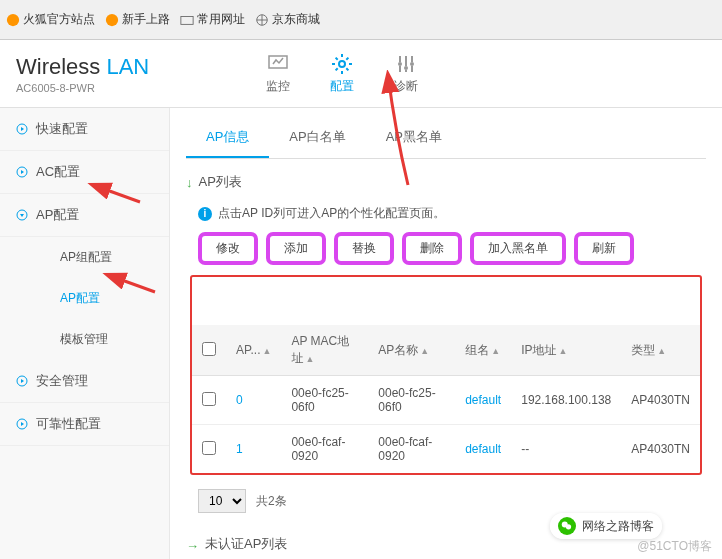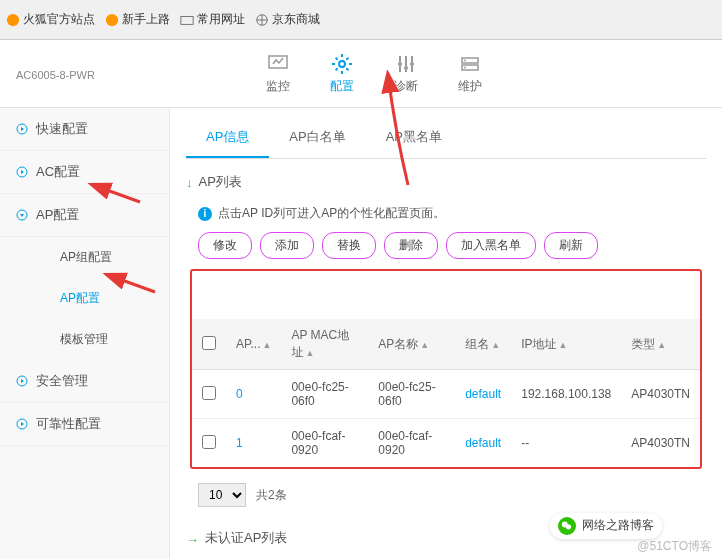--- a/index.html
+++ b/index.html
@@ -32,38 +32,38 @@
     .tab { padding: 10px 20px; font-size: 13px; color: #666; cursor: pointer; border-bottom: 2px solid transparent; }
     .tab.active { color: #00a0e9; border-bottom-color: #00a0e9; }
     
     .section-title { display: flex; align-items: center; gap: 6px; font-size: 13px; color: #555; margin: 12px 0 10px 0; }
     .green-arrow { color: #4caf50; }
     
     .hint { display: flex; align-items: center; gap: 6px; font-size: 12px; color: #555; margin: 14px 0 10px 12px; }
     .hint-icon { width: 14px; height: 14px; background: #00a0e9; border-radius: 50%; color: #fff; display: inline-flex; align-items: center; justify-content: center; font-size: 10px; font-weight: bold; }
     
     .toolbar { display: flex; gap: 8px; margin-left: 12px; margin-bottom: 10px; }
-    .btn { padding: 4px 14px; font-size: 12px; border: 1px solid #d946ef; background: #fff; cursor: pointer; border-radius: 12px; color: #444; }
+    .btn { padding: 4px 14px; font-size: 12px; border: 4px solid #d946ef; background: #fff; cursor: pointer; border-radius: 7px; color: #444; }
     
     .table-wrap { border: 2px solid #e53935; border-radius: 3px; margin-left: 4px; margin-right: 4px; }
     .table { width: 100%; border-collapse: collapse; font-size: 12px; margin-top: 48px; }
     .table th { background: #f5f5f5; padding: 8px 10px; text-align: left; font-weight: normal; color: #666; border-bottom: 1px solid #e0e0e0; }
     .table td { padding: 10px; border-bottom: 1px solid #eee; color: #555; }
     .table tr:last-child td { border-bottom: none; }
     .link { color: #00a0e9; cursor: pointer; }
     .chk { width: 14px; height: 14px; }
     .sort-arrow { font-size: 9px; color: #999; margin-left: 2px; }
     
     .pager { display: flex; align-items: center; gap: 10px; margin: 14px 0 0 12px; font-size: 12px; color: #666; }
     .pager select { padding: 3px 6px; border: 1px solid #ccc; font-size: 12px; }
     
     .red-arrow { position: absolute; pointer-events: none; }
     
     .watermark { position: absolute; right: 10px; bottom: 4px; font-size: 12px; color: #bbb; }
-    .wechat-badge { position: absolute; right: 60px; bottom: 20px; display: flex; gap: 6px; background: rgba(255,255,255,0.9); padding: 4px 8px; border-radius: 14px; box-shadow: 0 1px 4px rgba(0,0,0,0.15); font-size: 12px; color: #444; }
+    .wechat-badge { position: absolute; right: 60px; bottom: 20px; display: flex; align-items: center; gap: 6px; background: rgba(255,255,255,0.9); padding: 4px 8px; border-radius: 14px; box-shadow: 0 1px 4px rgba(0,0,0,0.15); font-size: 12px; color: #444; }
     .wechat-icon { width: 18px; height: 18px; background: #2dc100; border-radius: 50%; display: flex; align-items: center; justify-content: center; }
   </style>
 </head>
 <body>
 
 <div class="bookmarks">
   <div class="bm-item">
       <span class="bm-icon"><svg viewBox="0 0 16 16">
           <circle cx="8" cy="8" r="7" fill="#ff9500"></circle>
         </svg></span>
@@ -85,20 +85,21 @@
       <span class="bm-icon"><svg viewBox="0 0 16 16">
           <circle cx="8" cy="8" r="6" fill="none" stroke="#666"></circle>
           <path d="M2 8h12M8 2v12" stroke="#666"></path>
         </svg></span>
       <span>京东商城</span>
     </div>
 </div>
 
 <div class="header">
   <div class="brand">
+    <div class="brand-title"><span>Wireless </span><span class="brand-lan">LAN</span></div>
     <div class="brand-sub">AC6005-8-PWR</div>
   </div>
   <div class="topnav">
     <div class="topnav-item">
         <svg class="topnav-icon" viewBox="0 0 24 24">
           <rect x="3" y="4" width="18" height="12" fill="none" stroke="#999" stroke-width="1.5"></rect>
           <path d="M7 12l3-4 3 3 4-5" fill="none" stroke="#999" stroke-width="1.5"></path>
         </svg>
         <span>监控</span>
       </div>
@@ -110,29 +111,20 @@
         <span>配置</span>
       </div>
     <div class="topnav-item">
         <svg class="topnav-icon" viewBox="0 0 24 24">
           <path d="M6 4v6M12 4v10M18 4v6M6 14v6M12 18v2M18 14v6" stroke="#999" stroke-width="2"></path>
           <circle cx="6" cy="12" r="2" fill="#999"></circle>
           <circle cx="12" cy="16" r="2" fill="#999"></circle>
           <circle cx="18" cy="12" r="2" fill="#999"></circle>
         </svg>
         <span>诊断</span>
-      </div>
-    <div class="topnav-item">
-        <svg class="topnav-icon" viewBox="0 0 24 24">
-          <rect x="4" y="6" width="16" height="5" fill="none" stroke="#999" stroke-width="1.5"></rect>
-          <rect x="4" y="13" width="16" height="5" fill="none" stroke="#999" stroke-width="1.5"></rect>
-          <circle cx="7" cy="8.5" r="1" fill="#999"></circle>
-          <circle cx="7" cy="15.5" r="1" fill="#999"></circle>
-        </svg>
-        <span>维护</span>
       </div>
   </div>
 </div>
 
 <div class="main">
   <div class="sidebar">
     <div class="sb-item">
         <svg class="sb-arrow" viewBox="0 0 12 12">
           <circle cx="6" cy="6" r="5" fill="none" stroke="#00a0e9"></circle>
           <path d="M5 4l3 2-3 2z" fill="#00a0e9"></path>

